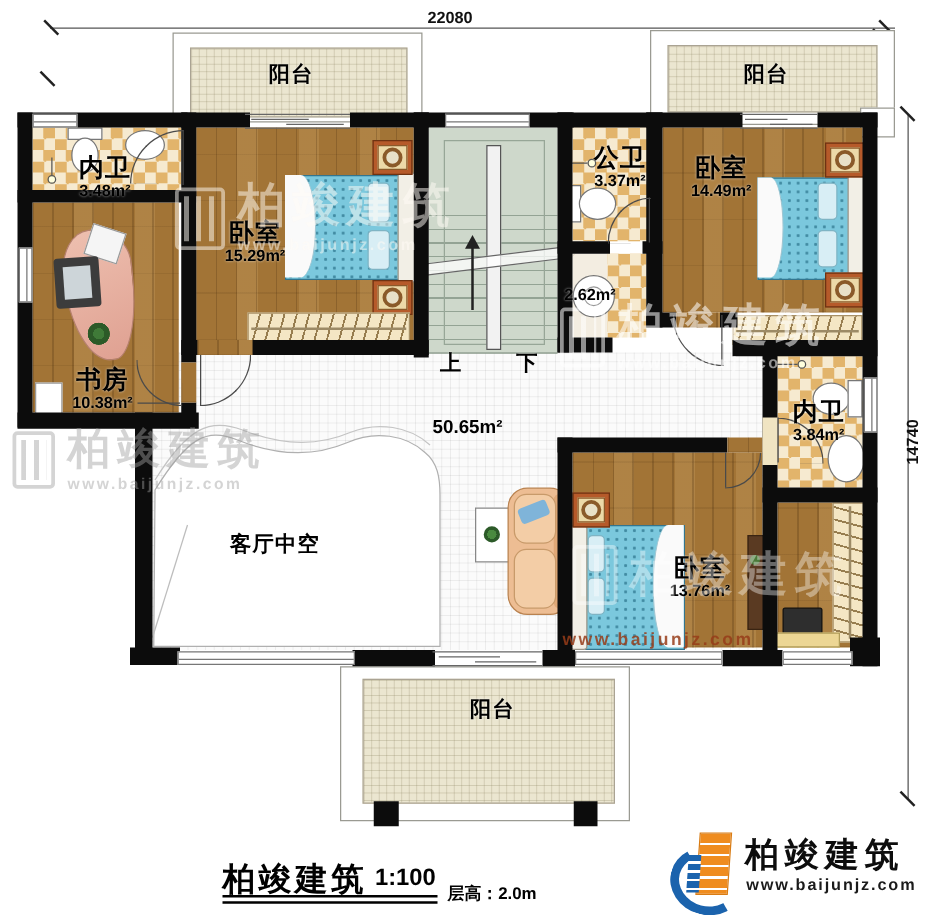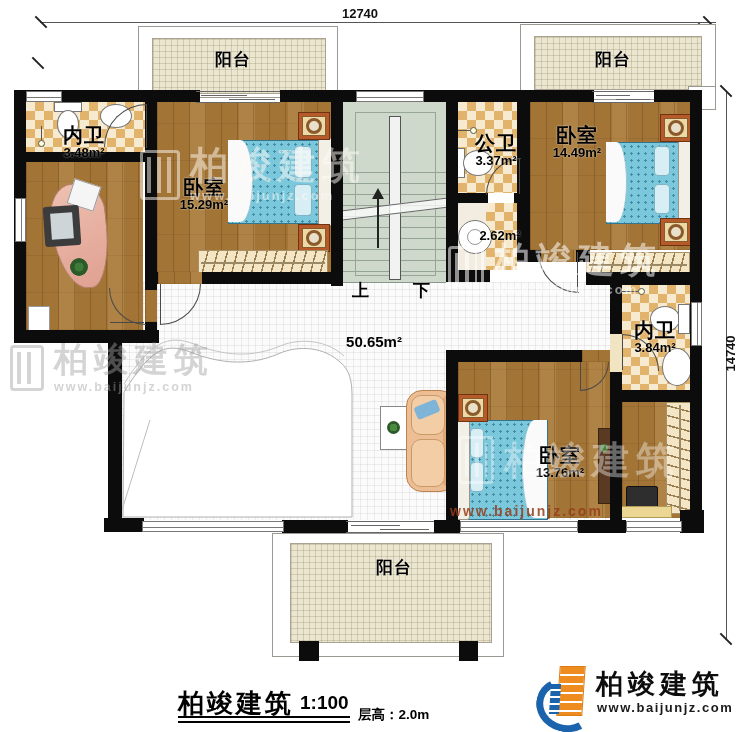--- a/index.html
+++ b/index.html
@@ -86,21 +86,21 @@
 </head>
 <body>
 
 <div id="canvas">
 
   <div class="dline" style="left:40px;top:22px;width:676px;height:1px"></div>
   <div class="tick" style="left:33px;top:21px"></div>
   <div class="tick" style="left:701px;top:21px"></div>
   <div class="tick" style="left:30px;top:62px"></div>
   <div class="tick" style="left:696px;top:28px"></div>
-  <div class="dimtxt" style="left:330px;top:6px;width:60px;text-align:center">12740</div>
+  <div class="dimtxt" style="left:330px;top:6px;width:60px;text-align:center">22080</div>
   <div class="dline" style="left:726px;top:92px;width:1px;height:548px"></div>
   <div class="tick" style="left:718px;top:90px"></div>
   <div class="tick" style="left:718px;top:638px"></div>
   <div class="dimtxt" style="left:700px;top:346px;width:60px;text-align:center;transform:rotate(-90deg)">14740</div>
 
   <div class="balc-outer" style="left:138px;top:26px;width:198px;height:70px"></div>
   <div class="balc" style="left:152px;top:38px;width:172px;height:54px"></div>
   <div class="balc-outer" style="left:520px;top:24px;width:194px;height:74px"></div>
   <div class="balc" style="left:534px;top:36px;width:166px;height:52px"></div>
   <div class="balc-outer" style="left:688px;top:86px;width:26px;height:22px"></div>
@@ -287,37 +287,44 @@
     <div class="nm" style="font-size:17px">阳台</div>
   </div>
   <div class="rlabel" style="left:44px;top:124px;width:80px">
     <div class="nm">内卫</div>
     <div class="ar">3.48m²</div>
   </div>
   <div class="rlabel" style="left:154px;top:176px;width:100px">
     <div class="nm">卧室</div>
     <div class="ar">15.29m²</div>
   </div>
-  <div class="rlabel" style="left:456px;top:132px;width:80px">
+  <div class="rlabel" style="left:456px;top:116px;width:80px">
     <div class="nm">公卫</div>
     <div class="ar">3.37m²</div>
   </div>
-  <div class="rlabel" style="left:468px;top:229px;width:64px">
+  <div class="rlabel" style="left:440px;top:229px;width:64px">
     <div class="ar">2.62m²</div>
   </div>
   <div class="rlabel" style="left:527px;top:124px;width:100px">
     <div class="nm">卧室</div>
     <div class="ar">14.49m²</div>
   </div>
+  <div class="rlabel" style="left:32px;top:293px;width:100px">
+    <div class="nm">书房</div>
+    <div class="ar">10.38m²</div>
+  </div>
   <div class="rlabel" style="left:615px;top:319px;width:80px">
     <div class="nm">内卫</div>
     <div class="ar">3.84m²</div>
   </div>
   <div class="rlabel" style="left:334px;top:334px;width:80px">
     <div class="ar" style="font-size:15px">50.65m²</div>
+  </div>
+  <div class="rlabel" style="left:160px;top:426px;width:120px">
+    <div class="nm" style="font-size:17px">客厅中空</div>
   </div>
   <div class="rlabel" style="left:510px;top:444px;width:100px">
     <div class="nm">卧室</div>
     <div class="ar">13.76m²</div>
   </div>
   <div class="rlabel" style="left:351px;top:281px;width:20px">
     <div class="nm" style="font-size:17px">上</div>
   </div>
   <div class="rlabel" style="left:412px;top:281px;width:20px">
     <div class="nm" style="font-size:17px">下</div>

